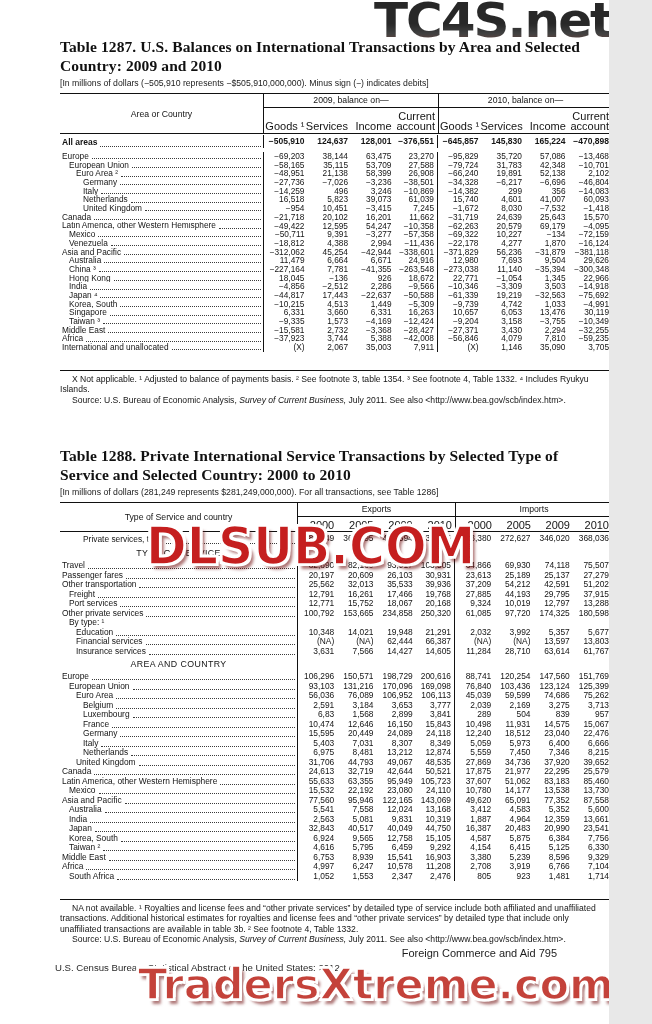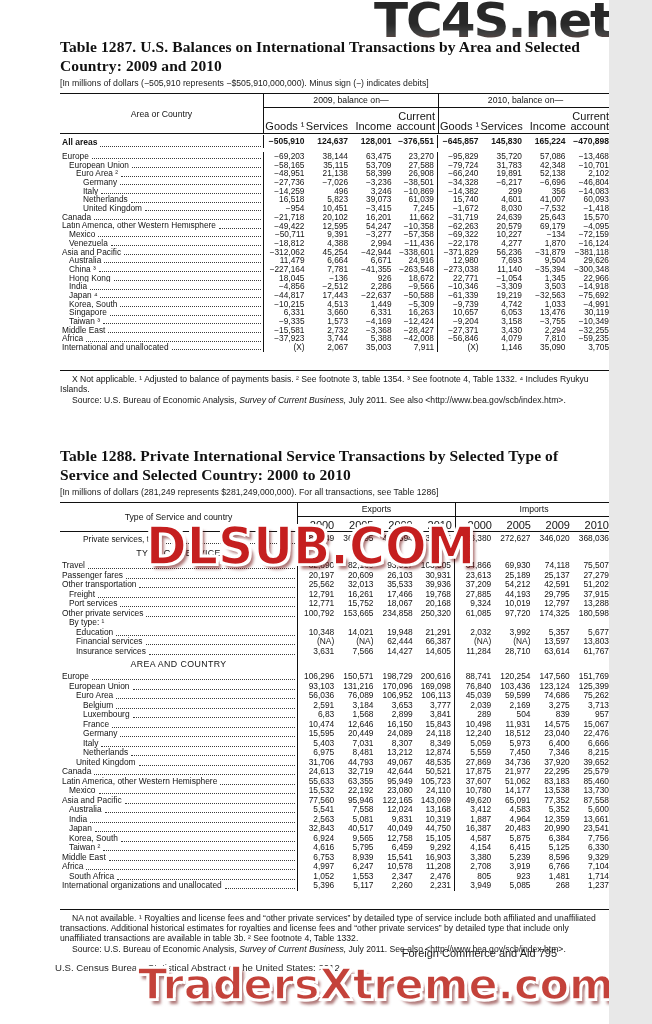--- a/index.html
+++ b/index.html
@@ -978,34 +978,20 @@
             </div>
             <div class="num">1,052</div>
             <div class="num">1,553</div>
             <div class="num">2,347</div>
             <div class="num gdiv">2,476</div>
             <div class="num">805</div>
             <div class="num">923</div>
             <div class="num">1,481</div>
             <div class="num">1,714</div>
           </div>
-          <div class="trow">
-            <div class="stub">
-              <span class="lab">International organizations and unallocated</span>
-              <span class="leader"></span>
-            </div>
-            <div class="num">5,396</div>
-            <div class="num">5,117</div>
-            <div class="num">2,260</div>
-            <div class="num gdiv">2,231</div>
-            <div class="num">3,949</div>
-            <div class="num">5,085</div>
-            <div class="num">268</div>
-            <div class="num">1,237</div>
-          </div>
         </div>
     </div>
 
     <div class="fnote">NA not available. ¹ Royalties and license fees and “other private services” by detailed type of service include both affiliated and unaffiliated transactions. Additional historical estimates for royalties and license fees and “other private services” by detailed type that include only unaffiliated transactions are available in table 3b. ² See footnote 4, Table 1332.</div>
     <div class="src"><span>Source: U.S. Bureau of Economic Analysis, </span><span class="it">Survey of Current Business,</span><span> July 2011. See also &lt;http://www.bea.gov/scb/index.htm&gt;.</span></div>
 
   </div>
 
   <div class="runhead">Foreign Commerce and Aid  795</div>
   <div class="census">U.S. Census Bureau, Statistical Abstract of the United States: 2012</div>

